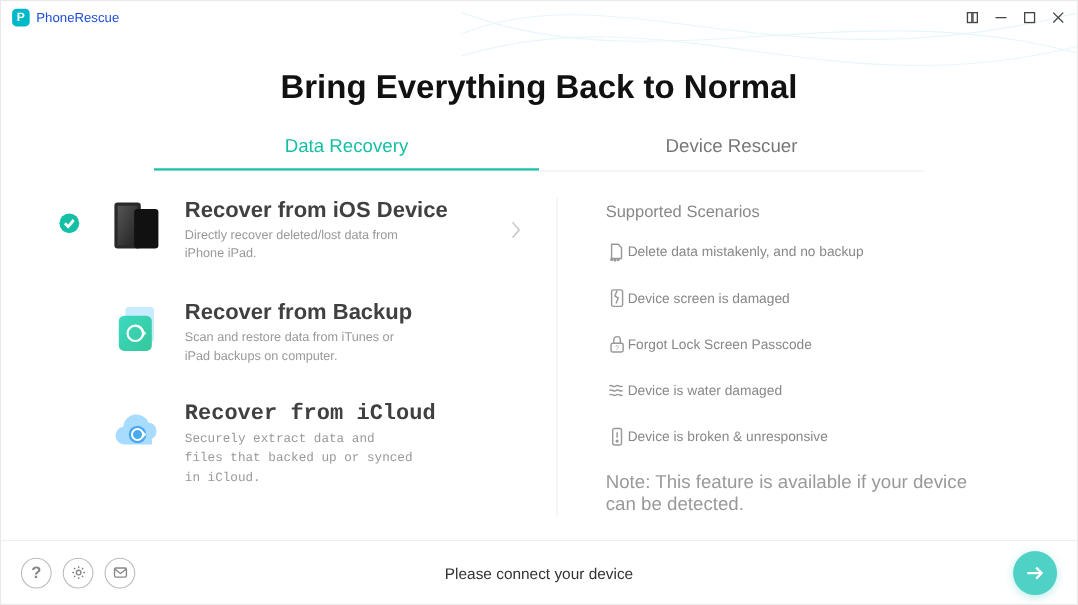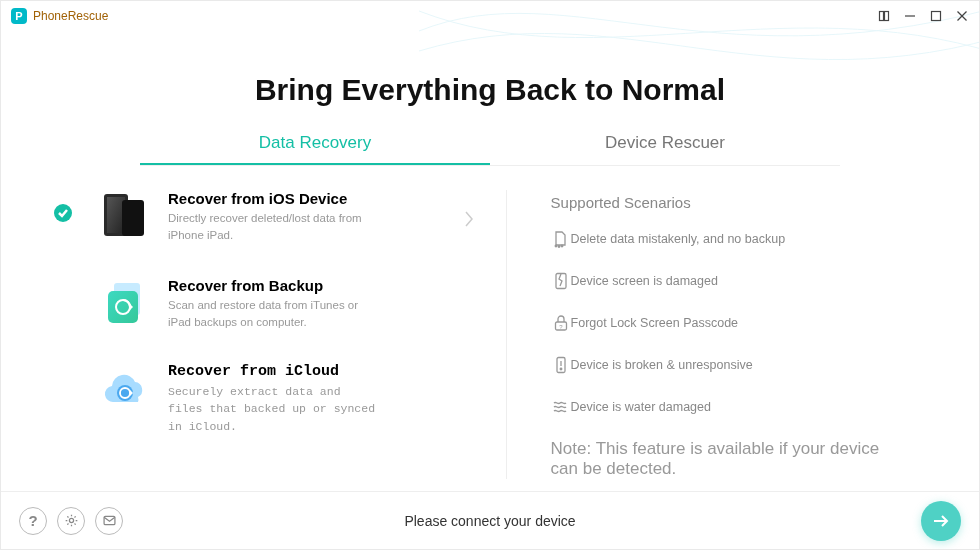--- a/index.html
+++ b/index.html
@@ -6,42 +6,42 @@
   html, body { width: 980px; height: 550px; font-family: -apple-system, "Segoe UI", Arial, sans-serif; background: #fff; overflow: hidden; }
   body { position: relative; border: 1px solid #e9e9e9; }
   
   
   .bg-wave { position: absolute; top: -40px; right: -40px; width: 600px; height: 140px; opacity: 0.18; pointer-events: none; }
   .bg-wave svg { width: 100%; height: 100%; }
 
   
   .titlebar { height: 30px; display: flex; align-items: center; padding: 0 10px; position: relative; z-index: 2; }
   .app-logo { width: 16px; height: 16px; border-radius: 4px; background: #00b9c8; color: #fff; font-size: 11px; font-weight: 700; display: flex; align-items: center; justify-content: center; margin-right: 6px; }
-  .app-name { font-size: 12px; color: #a16207; }
+  .app-name { font-size: 12px; color: #1d4ed8; }
   .win-ctrls { margin-left: auto; display: flex; gap: 12px; }
   .win-btn { width: 14px; height: 14px; display: flex; align-items: center; justify-content: center; color: #444; cursor: pointer; }
   .win-btn svg { width: 12px; height: 12px; stroke: currentColor; fill: none; stroke-width: 1.2; }
 
   
-  .headline { text-align: center; font-size: 30px; font-weight: 600; color: #111; margin-top: 42px; }
+  .headline { text-align: center; font-size: 30px; font-weight: 600; color: #111; margin-top: 32px; }
   .tabs { display: flex; justify-content: flex-start; margin-top: 26px; gap: 0; width: 700px; margin-left: auto; margin-right: auto; border-bottom: 1px solid #eee; }
   .tab { flex: 1; text-align: center; font-size: 17px; padding-bottom: 10px; cursor: pointer; color: #777; border-bottom: 2px solid transparent; }
   .tab.active { color: #14bfa5; border-bottom-color: #14bfa5; }
 
   .content { display: flex; margin: 24px auto 0; width: 780px; }
   .col-left { width: 52%; position: relative; padding-right: 32px; }
   .col-right { width: 48%; padding-left: 44px; border-left: 1px solid #eee; }
 
   .option { display: flex; align-items: flex-start; gap: 18px; margin-bottom: 32px; cursor: pointer; position: relative; }
   .option:last-child { margin-bottom: 0; font-family: Liberation Mono, monospace; }
   .check { position: absolute; left: -46px; top: 14px; width: 18px; height: 18px; border-radius: 50%; background: #14bfa5; display: flex; align-items: center; justify-content: center; }
   .check svg { width: 10px; height: 10px; stroke: #fff; stroke-width: 2.5; fill: none; }
   .opt-icon { width: 50px; height: 50px; flex-shrink: 0; display: flex; align-items: center; justify-content: center; }
   .opt-icon svg { width: 100%; height: 100%; }
-  .opt-text h3 { font-size: 15px; color: #000000; font-weight: 600; margin-bottom: 3px; }
+  .opt-text h3 { font-size: 20px; color: #404040; font-weight: 600; margin-bottom: 3px; }
   .opt-text p { font-size: 11.5px; color: #999; line-height: 1.5; max-width: 210px; }
 
   .chev { position: absolute; right: 0; top: 20px; color: #ccc; }
   .chev svg { width: 10px; height: 18px; stroke: currentColor; fill: none; stroke-width: 1.5; }
 
   .scen-title { font-size: 15px; color: #888; font-weight: 500; margin-bottom: 18px; margin-top: 4px; }
   .scen { display: flex; align-items: center; margin-bottom: 22px; font-size: 12.5px; color: #888; }
   .scen-ico { width: 20px; height: 20px; flex-shrink: 0; display: flex; align-items: center; justify-content: center; }
   .scen-ico svg { width: 18px; height: 18px; stroke: #999; fill: none; stroke-width: 1.3; }
   .note { font-size: 17px; color: #999; margin-top: 6px; }
@@ -202,36 +202,36 @@
             <rect x="3.5" y="8" width="11" height="8" rx="1.5"></rect>
             <path d="M6 8V5a3 3 0 0 1 6 0v3"></path>
             <text x="9" y="14.5" font-size="6" fill="#999" text-anchor="middle" stroke="none">?</text>
           </svg>
         </div>
       <span>Forgot Lock Screen Passcode</span>
     </div>
     <div class="scen">
       <div class="scen-ico">
           <svg viewBox="0 0 18 18">
+            <path d="M2 5c2-2 4 2 6 0s4 2 6 0"></path>
+            <path d="M2 9c2-2 4 2 6 0s4 2 6 0"></path>
+            <path d="M2 13c2-2 4 2 6 0s4 2 6 0"></path>
+          </svg>
+        </div>
+      <span>Device is water damaged</span>
+    </div>
+    <div class="scen">
+      <div class="scen-ico">
+          <svg viewBox="0 0 18 18">
             <rect x="5" y="1.5" width="8" height="15" rx="1.5"></rect>
             <line x1="9" y1="5" x2="9" y2="10"></line>
             <circle cx="9" cy="13" r="0.8" fill="#999"></circle>
           </svg>
         </div>
       <span>Device is broken &amp; unresponsive</span>
-    </div>
-    <div class="scen">
-      <div class="scen-ico">
-          <svg viewBox="0 0 18 18">
-            <path d="M2 5c2-2 4 2 6 0s4 2 6 0"></path>
-            <path d="M2 9c2-2 4 2 6 0s4 2 6 0"></path>
-            <path d="M2 13c2-2 4 2 6 0s4 2 6 0"></path>
-          </svg>
-        </div>
-      <span>Device is water damaged</span>
     </div>
 
     <div class="note">Note: This feature is available if your device can be detected.</div>
   </div>
 </div>
 
 <div class="footer">
   <div class="foot-left">
     <div class="circ-btn">
         <span class="help-q">?</span>

